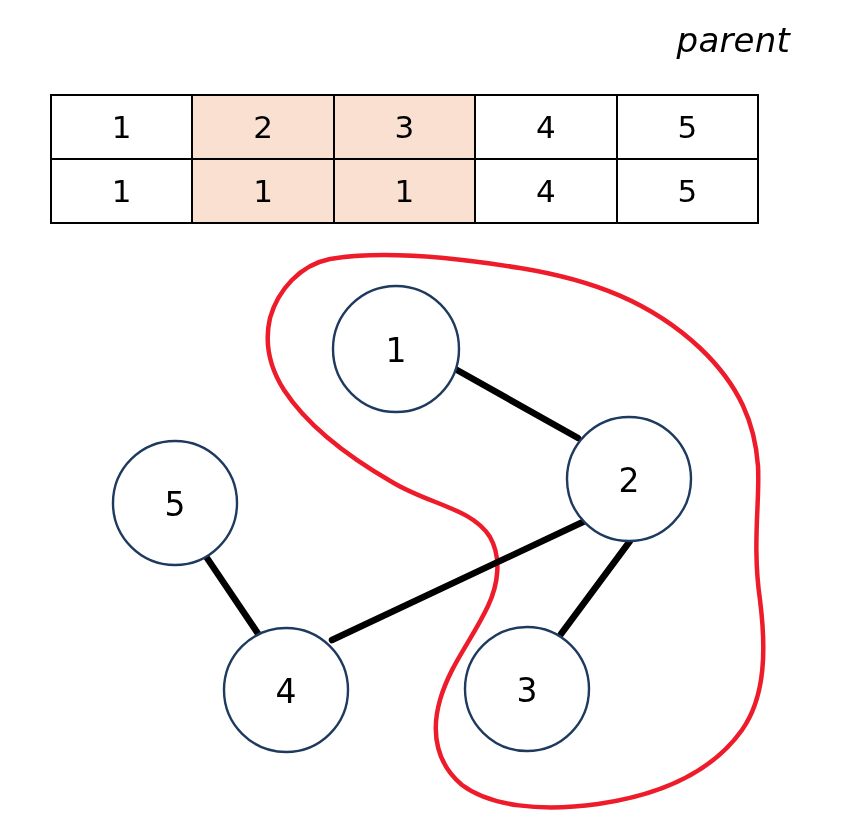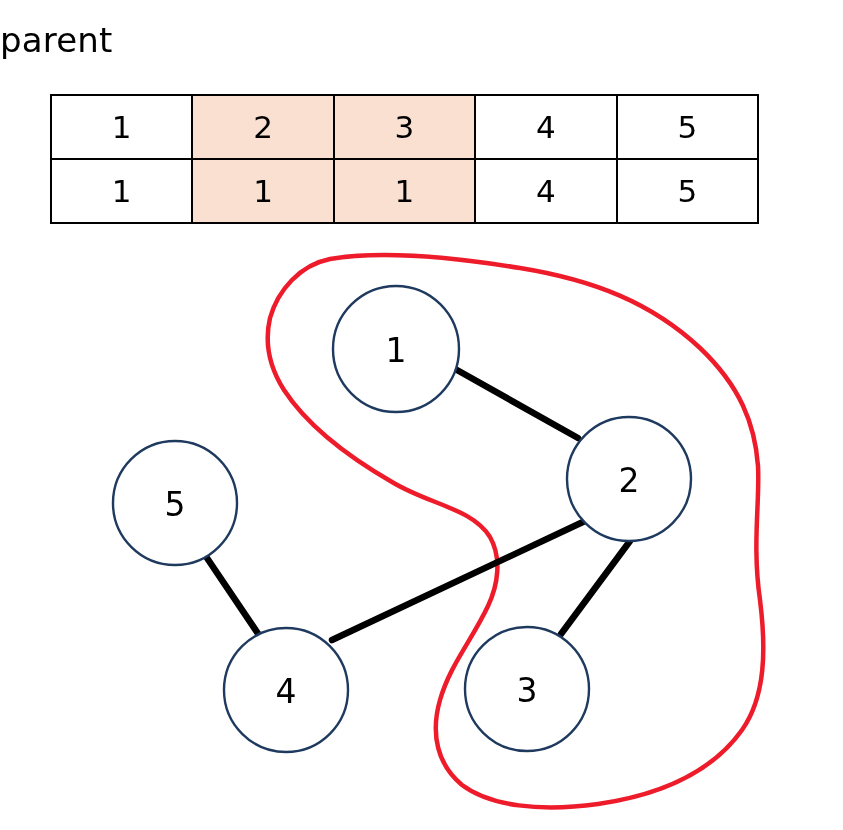--- a/index.html
+++ b/index.html
@@ -17,26 +17,27 @@
     height: 830px;
     background: #ffffff;
     overflow: hidden;
   }
   
   #title {
     position: absolute;
     left: 0;
     top: 20px;
     width: 790px;
-    text-align: left;
+    text-align: right;
     font-size: 34px;
     line-height: 40px;
     color: #000000;
     font-weight: 400;
     letter-spacing: 0.2px;
+    font-style: italic;
   }
   
   #parent-table {
     position: absolute;
     left: 50px;
     top: 94px;
     border-collapse: collapse;
     table-layout: fixed;
     width: 709px;
   }

